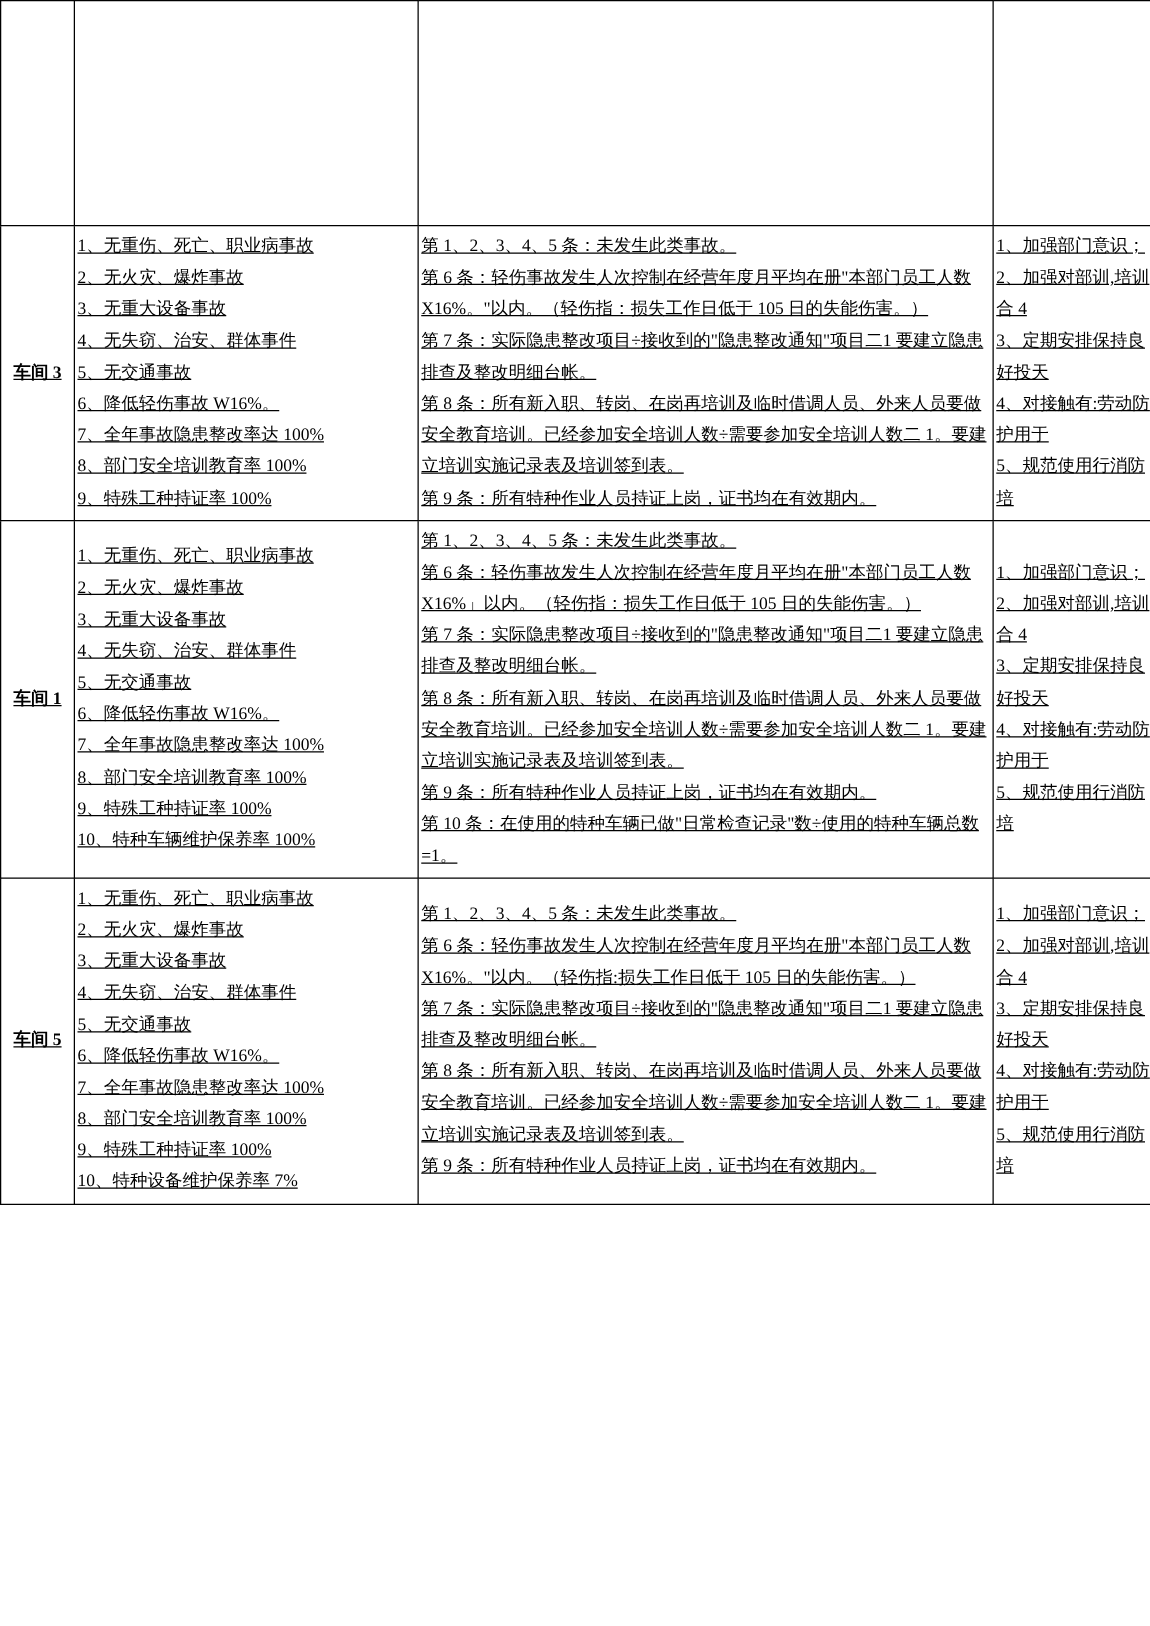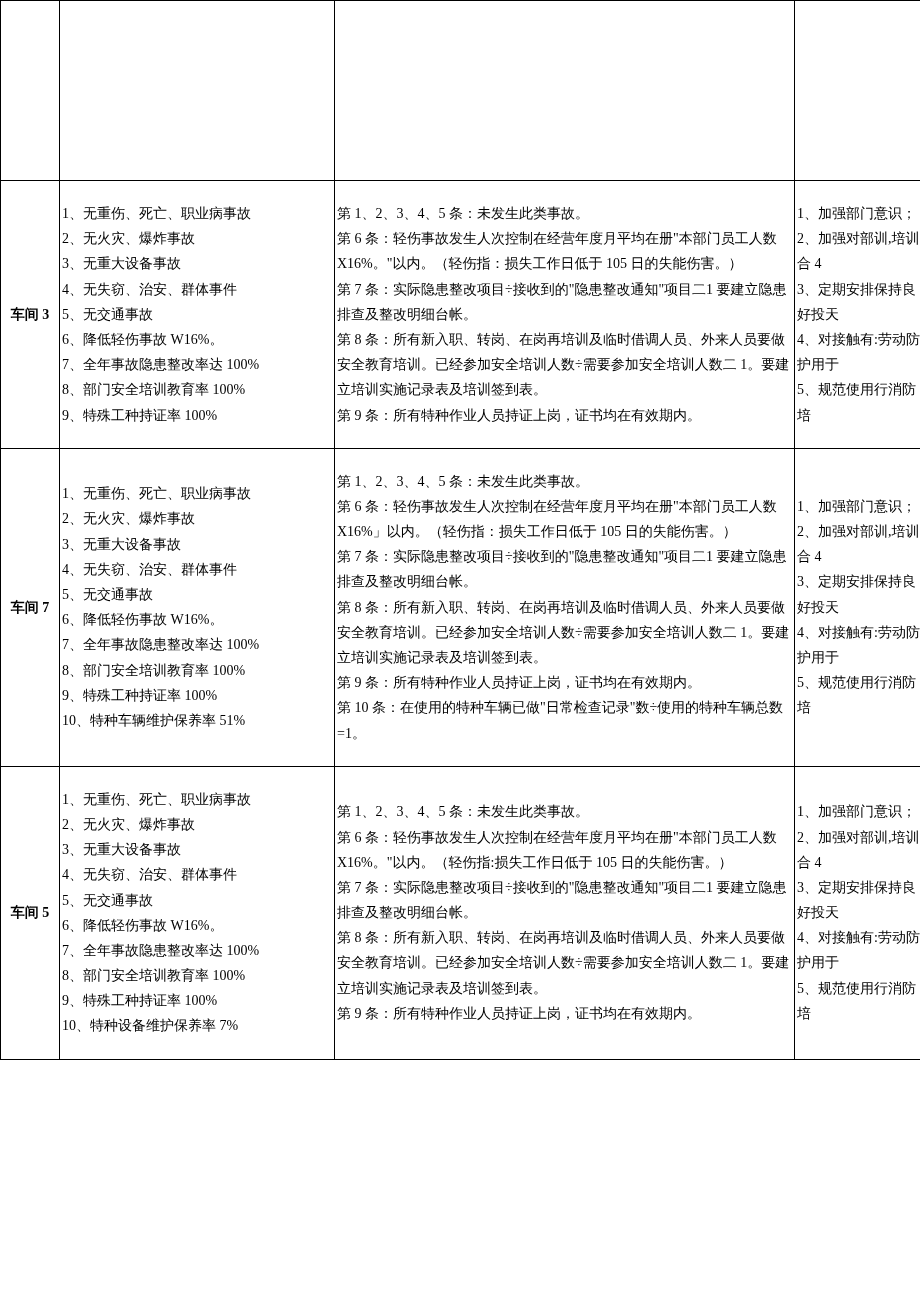--- a/index.html
+++ b/index.html
@@ -12,23 +12,24 @@
     color: #000;
     width: 920px;
   }
   table {
     border-collapse: collapse;
     width: 100%;
     table-layout: fixed;
   }
   td {
     border: 1px solid #000;
-    padding: 20px 2px;
+    padding: 4px 2px;
     vertical-align: middle;
     line-height: 1.8;
+    text-decoration: underline;
   }
   .col1 { width: 59px; text-align: center; font-weight: bold; }
   .col2 { width: 275px; }
   .col3 { width: 460px; }
   .col4 { width: 136px; }
   .row-tall { height: 180px; }
   .list-line { display: block; }
 </style>
 </head>
 <body>
@@ -63,32 +64,32 @@
         </td>
         <td class="col4">
           <span class="list-line">1、加强部门意识；</span>
           <span class="list-line">2、加强对部训,培训合 4</span>
           <span class="list-line">3、定期安排保持良好投天</span>
           <span class="list-line">4、对接触有:劳动防护用于</span>
           <span class="list-line">5、规范使用行消防培</span>
         </td>
       </tr>
       <tr>
-        <td class="col1">车间 7</td>
+        <td class="col1">车间 1</td>
         <td class="col2">
           <span class="list-line">1、无重伤、死亡、职业病事故</span>
           <span class="list-line">2、无火灾、爆炸事故</span>
           <span class="list-line">3、无重大设备事故</span>
           <span class="list-line">4、无失窃、治安、群体事件</span>
           <span class="list-line">5、无交通事故</span>
           <span class="list-line">6、降低轻伤事故 W16%。</span>
           <span class="list-line">7、全年事故隐患整改率达 100%</span>
           <span class="list-line">8、部门安全培训教育率 100%</span>
           <span class="list-line">9、特殊工种持证率 100%</span>
-          <span class="list-line">10、特种车辆维护保养率 51%</span>
+          <span class="list-line">10、特种车辆维护保养率 100%</span>
         </td>
         <td class="col3">
           <span class="list-line">第 1、2、3、4、5 条：未发生此类事故。</span>
           <span class="list-line">第 6 条：轻伤事故发生人次控制在经营年度月平均在册"本部门员工人数 X16%」以内。（轻伤指：损失工作日低于 105 日的失能伤害。）</span>
           <span class="list-line">第 7 条：实际隐患整改项目÷接收到的"隐患整改通知"项目二1 要建立隐患排查及整改明细台帐。</span>
           <span class="list-line">第 8 条：所有新入职、转岗、在岗再培训及临时借调人员、外来人员要做安全教育培训。已经参加安全培训人数÷需要参加安全培训人数二 1。要建立培训实施记录表及培训签到表。</span>
           <span class="list-line">第 9 条：所有特种作业人员持证上岗，证书均在有效期内。</span>
           <span class="list-line">第 10 条：在使用的特种车辆已做"日常检查记录"数÷使用的特种车辆总数=1。</span>
         </td>
         <td class="col4">

